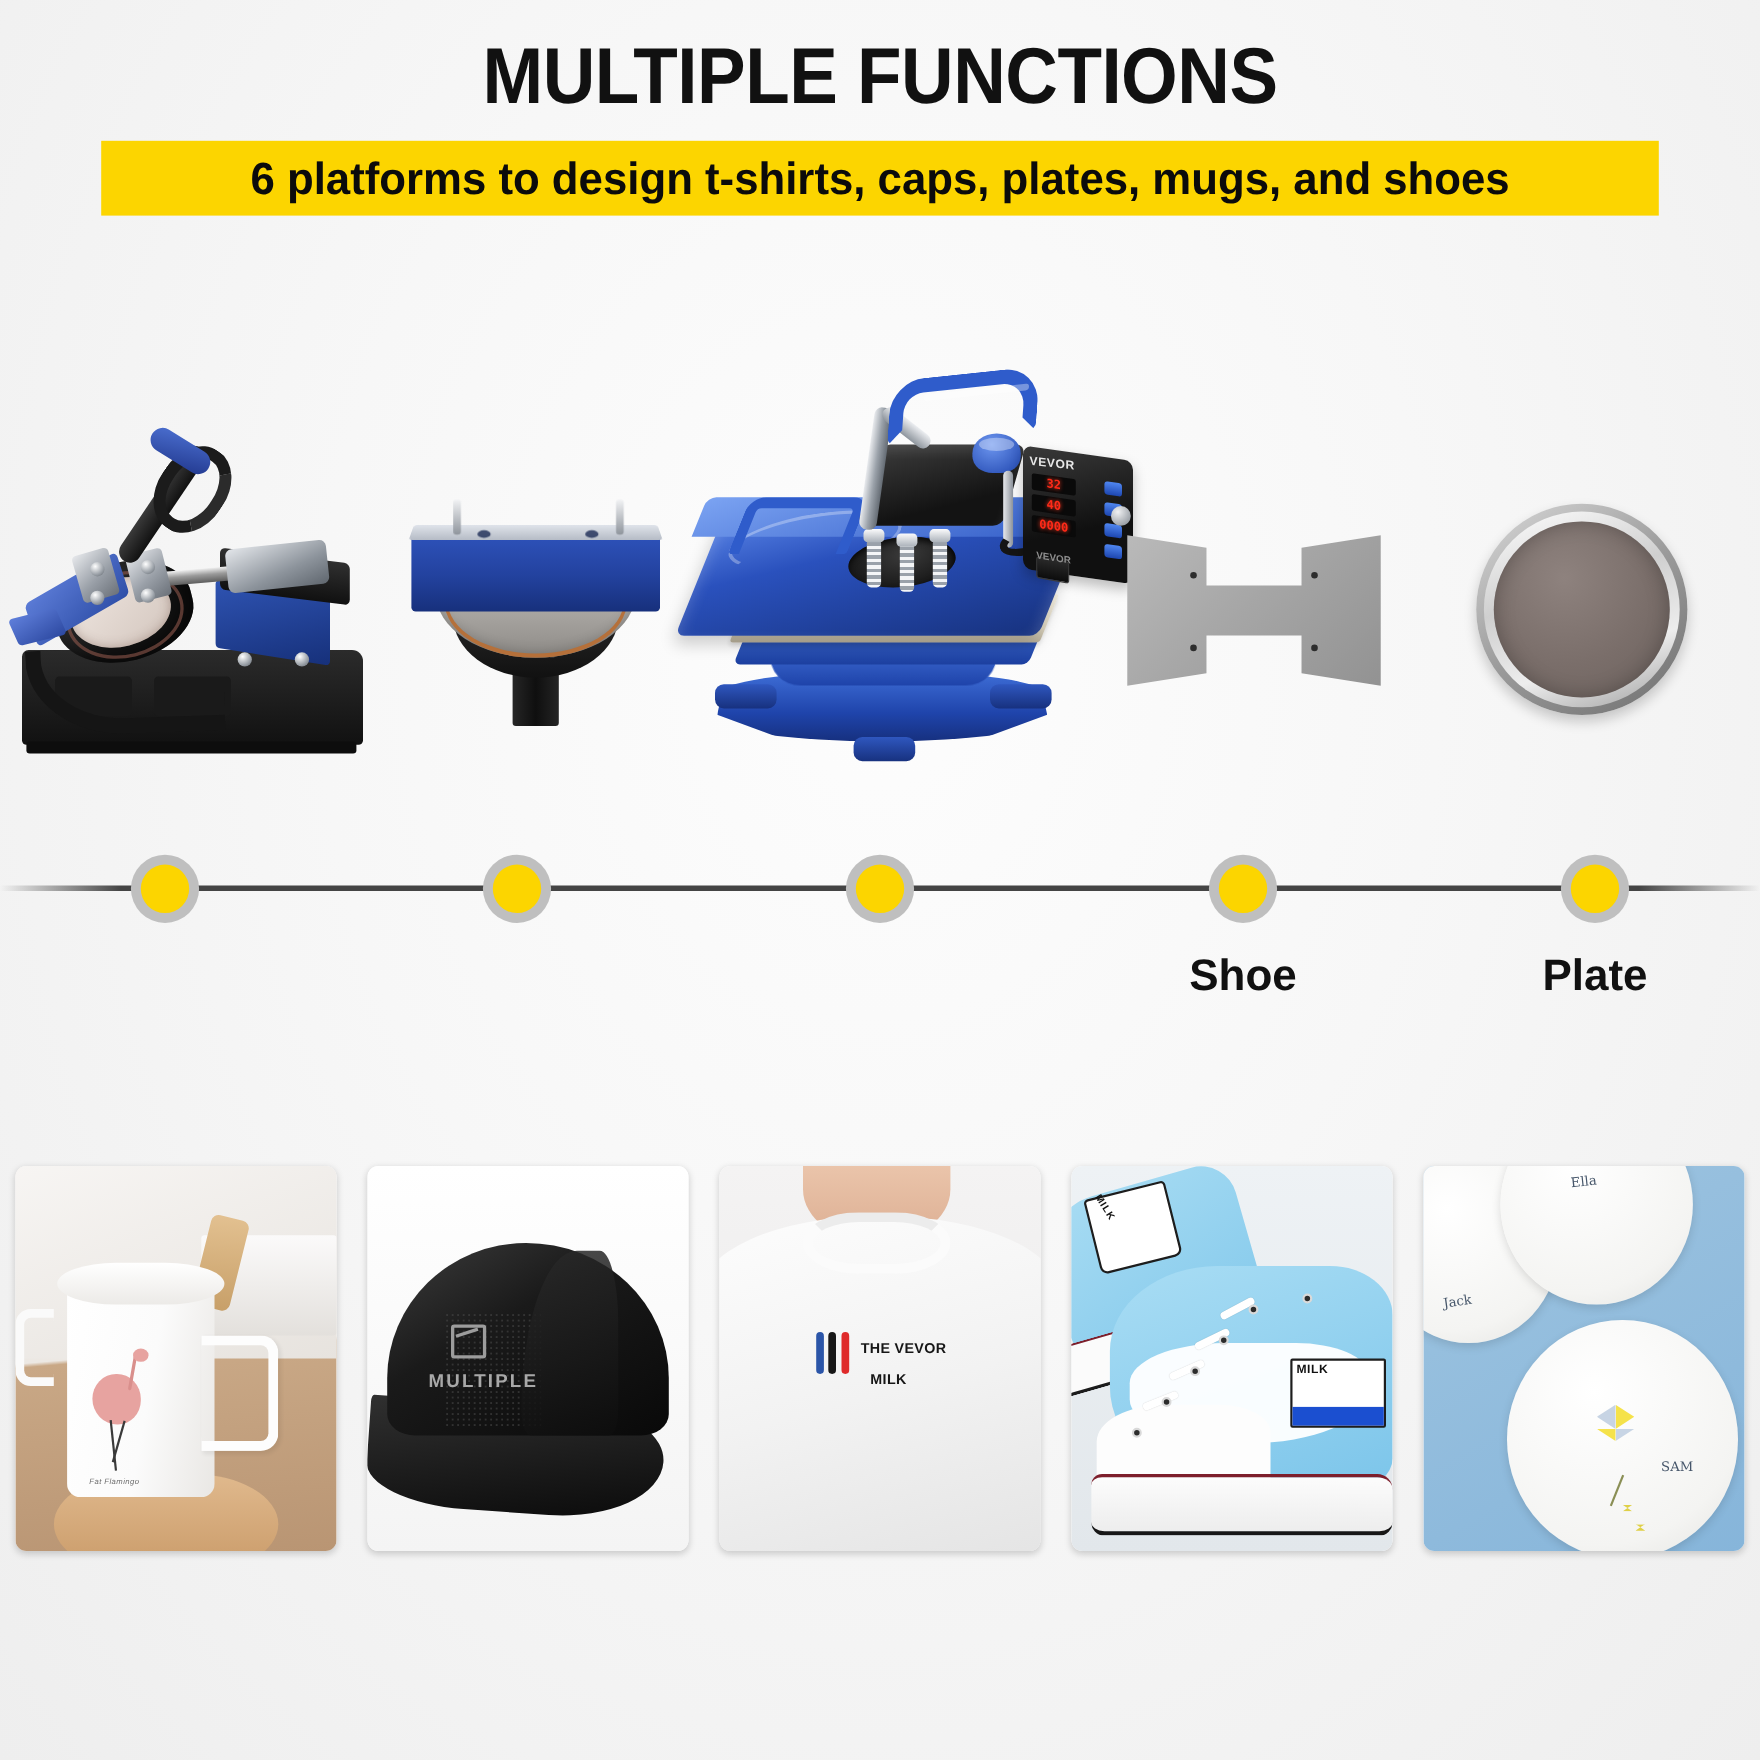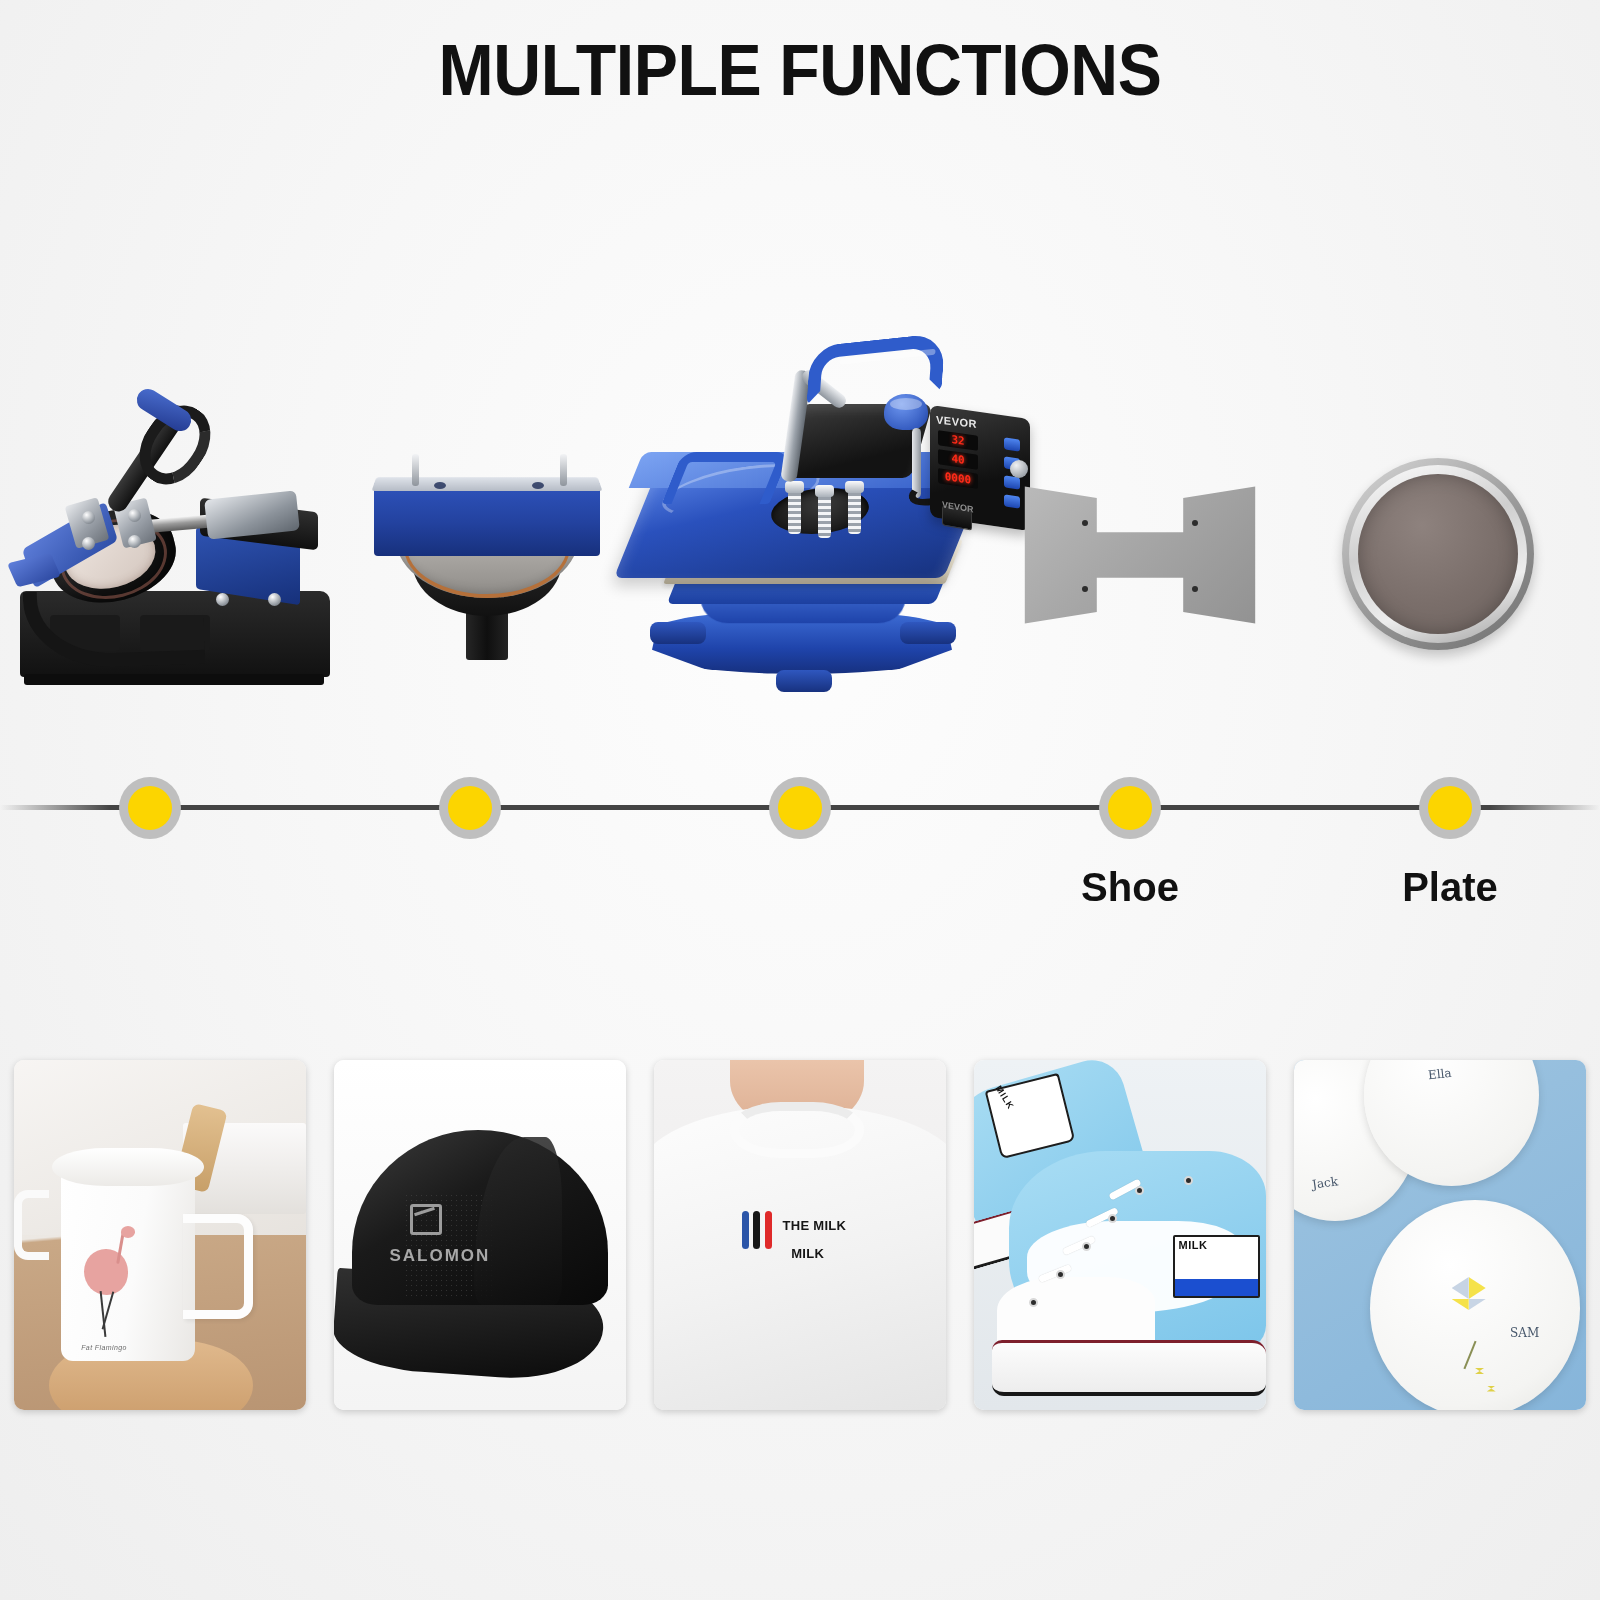--- a/index.html
+++ b/index.html
@@ -545,20 +545,23 @@
   .ph-plate .tail{ position:absolute; left:60%; top:80%; width:2px; height:30px;
     background:#8a8f55; transform:rotate(22deg); }
   .ph-plate .bowtie{ position:absolute; width:9px; height:6px; background:#dfd047;
     clip-path:polygon(0 0,50% 50%,0 100%,100% 100%,50% 50%,100% 0); }
 </style>
 </head>
 <body>
 
 <div class="header">
   <div class="title">MULTIPLE FUNCTIONS</div>
+  <div class="banner">
+    <div class="banner-text">6 platforms to design t-shirts, caps, plates, mugs, and shoes</div>
+  </div>
 </div>
 
 <div class="products">
 
   <div class="prod mug-press">
     <div class="mp-base"></div>
     <div class="mp-foot"></div>
     <div class="mp-swoop"></div>
     <div class="mp-bluebody"></div>
     <div class="mp-bracket"></div>
@@ -712,33 +715,33 @@
     </div>
   </div>
 
   <div class="card" style="left:334px">
     <div class="ph ph-cap">
       <div class="brim"></div>
       <div class="crown"></div>
       <div class="mesh"></div>
       <div class="panel"></div>
       <div class="logo-mark"></div>
-      <div class="logo-text">SALOMON</div>
+      <div class="logo-text">MULTIPLE</div>
     </div>
   </div>
 
   <div class="card" style="left:654px">
     <div class="ph ph-shirt">
       <div class="skin"></div>
       <div class="fabric"></div>
       <div class="collar"></div>
       <div class="bar b1"></div>
       <div class="bar b2"></div>
       <div class="bar b3"></div>
-      <div class="t1">THE MILK</div>
+      <div class="t1">THE VEVOR</div>
       <div class="t2">MILK</div>
     </div>
   </div>
 
   <div class="card" style="left:974px">
     <div class="ph ph-shoe">
       <div class="shoeB"></div>
       <div class="soleB"></div>
       <div class="jar">
         <span>MILK</span>

